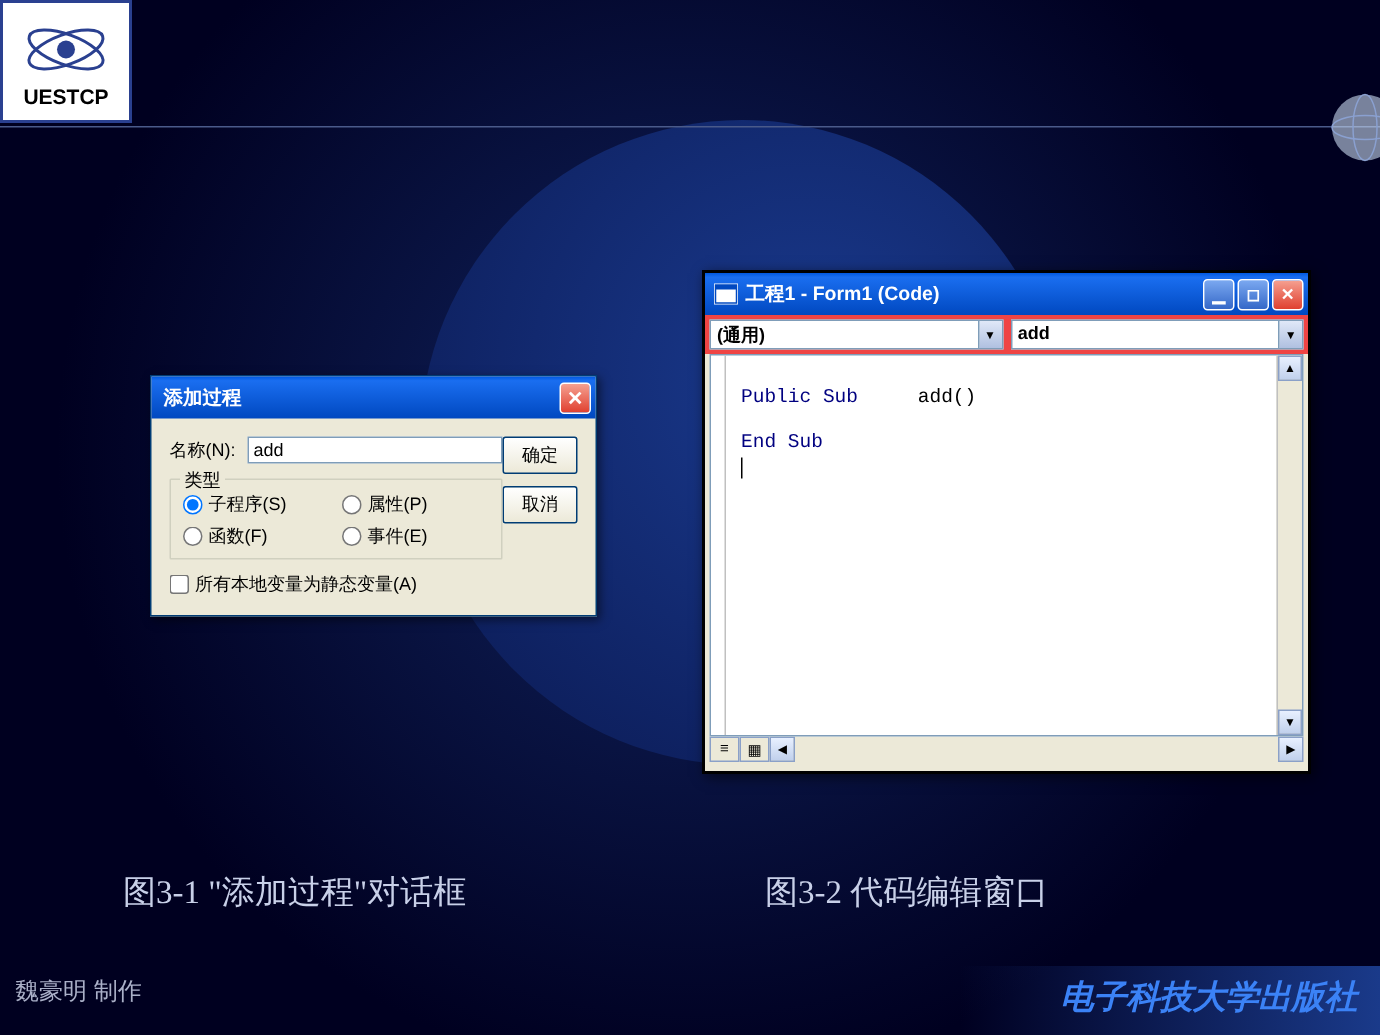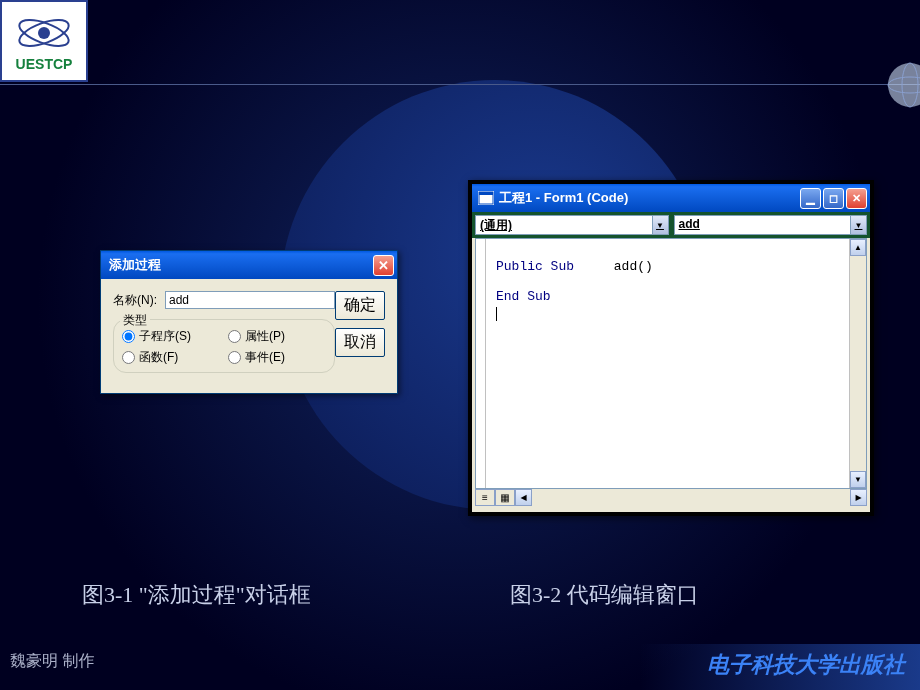--- a/index.html
+++ b/index.html
@@ -29,21 +29,21 @@
       flex-direction: column;
       align-items: center;
       justify-content: center;
     }
     .logo-icon {
       width: 60px;
       height: 45px;
       position: relative;
     }
     .logo-text {
-      color: #15803d;
+      color: #000000;
       font-weight: bold;
       font-size: 14px;
       font-family: Arial, sans-serif;
     }
     .globe-icon {
       position: absolute;
       top: 60px;
       right: 0;
       width: 50px;
       height: 50px;
@@ -103,21 +103,21 @@
     .name-row label { font-size: 12px; }
     .name-input {
       flex: 1;
       border: 1px solid #7f9db9;
       padding: 1px 3px;
       font-size: 12px;
       height: 18px;
     }
     .groupbox {
       border: 1px solid #d0d0bf;
-      border-radius: 13px;
+      border-radius: 1px;
       padding: 8px 8px 6px 8px;
       margin-bottom: 8px;
       position: relative;
     }
     .groupbox-title {
       position: absolute;
       top: -8px;
       left: 6px;
       background: #ece9d8;
       padding: 0 3px;
@@ -139,35 +139,35 @@
       display: flex;
       align-items: center;
       gap: 4px;
       font-size: 12px;
       margin-top: 4px;
     }
     .btn {
       border: 1px solid #003c74;
       background: linear-gradient(to bottom, #fff, #ece9d8);
       padding: 3px 0;
-      font-size: 16px;
+      font-size: 12px;
       text-align: center;
       cursor: pointer;
       border-radius: 2px;
     }
 
     
     .window2 {
       position: absolute;
       top: 180px;
       left: 468px;
       width: 406px;
       height: 336px;
       background: #ece9d8;
-      border: 4px solid #000000;
+      border: 2px solid #000000;
       box-shadow: 2px 2px 8px rgba(0,0,0,0.6);
       display: flex;
       flex-direction: column;
     }
     .titlebar2 {
       background: linear-gradient(to bottom, #0058e0, #1a6ef0 10%, #0048c0);
       height: 28px;
       display: flex;
       align-items: center;
       justify-content: space-between;
@@ -202,22 +202,21 @@
       align-items: center;
       justify-content: center;
       font-size: 11px;
       cursor: pointer;
     }
     .win-btn.close { background: linear-gradient(to bottom, #f5a090, #e04030); }
     .dropdown-bar {
       display: flex;
       padding: 3px;
       gap: 5px;
-      background: #14532d;
-      text-decoration: underline;
+      background: #ef4444;
     }
     .dropdown {
       flex: 1;
       display: flex;
       background: #fff;
       border: 1px solid #7f9db9;
       height: 20px;
     }
     .dropdown-text {
       flex: 1;
@@ -408,20 +407,24 @@
           <label class="radio-item">
               <input type="radio" name="t" style="">
               <span>函数(F)</span>
             </label>
           <label class="radio-item">
               <input type="radio" name="t" style="">
               <span>事件(E)</span>
             </label>
         </div>
       </div>
+      <label class="checkbox-row">
+        <input type="checkbox" style="">
+          <span>所有本地变量为静态变量(A)</span>
+      </label>
     </div>
     <div class="dialog-right">
       <div class="btn">确定</div>
       <div class="btn">取消</div>
     </div>
   </div>
 </div>
 
 <div class="window2">
   <div class="titlebar2">

